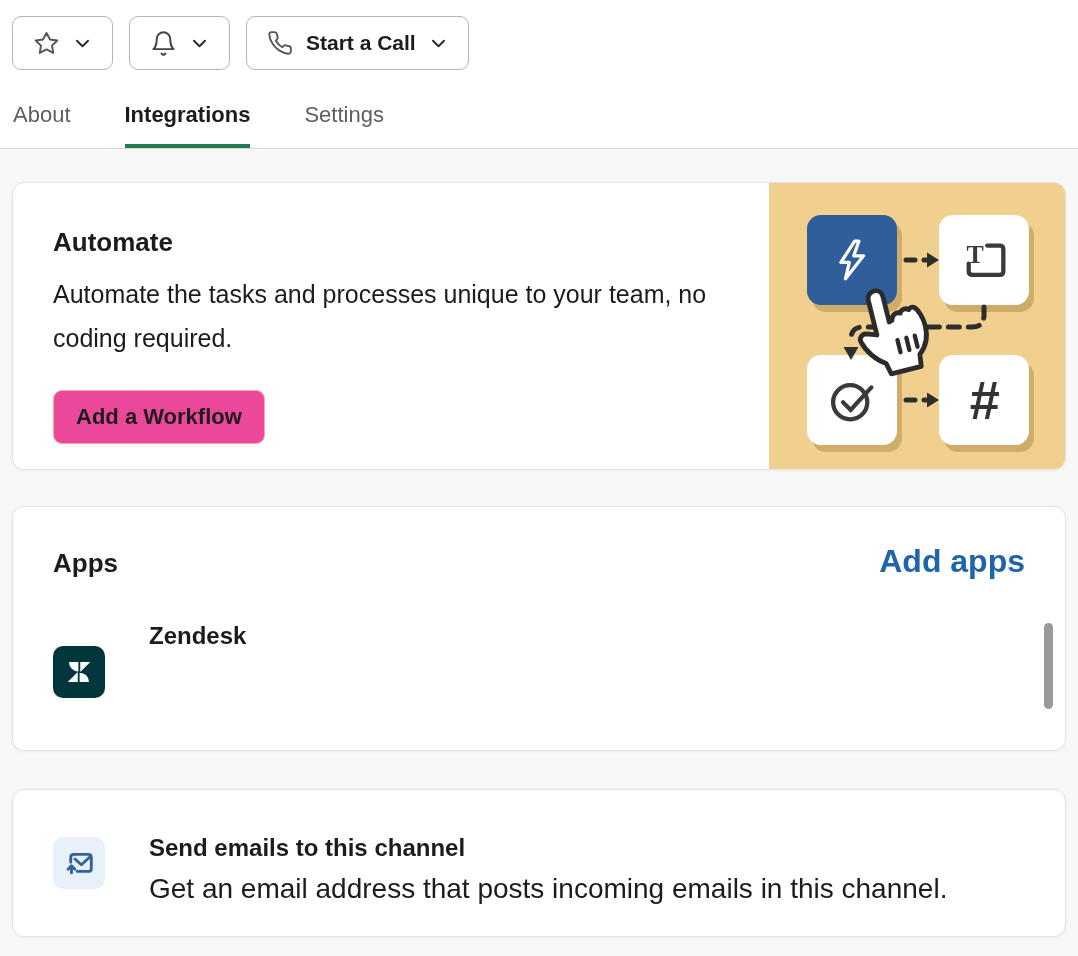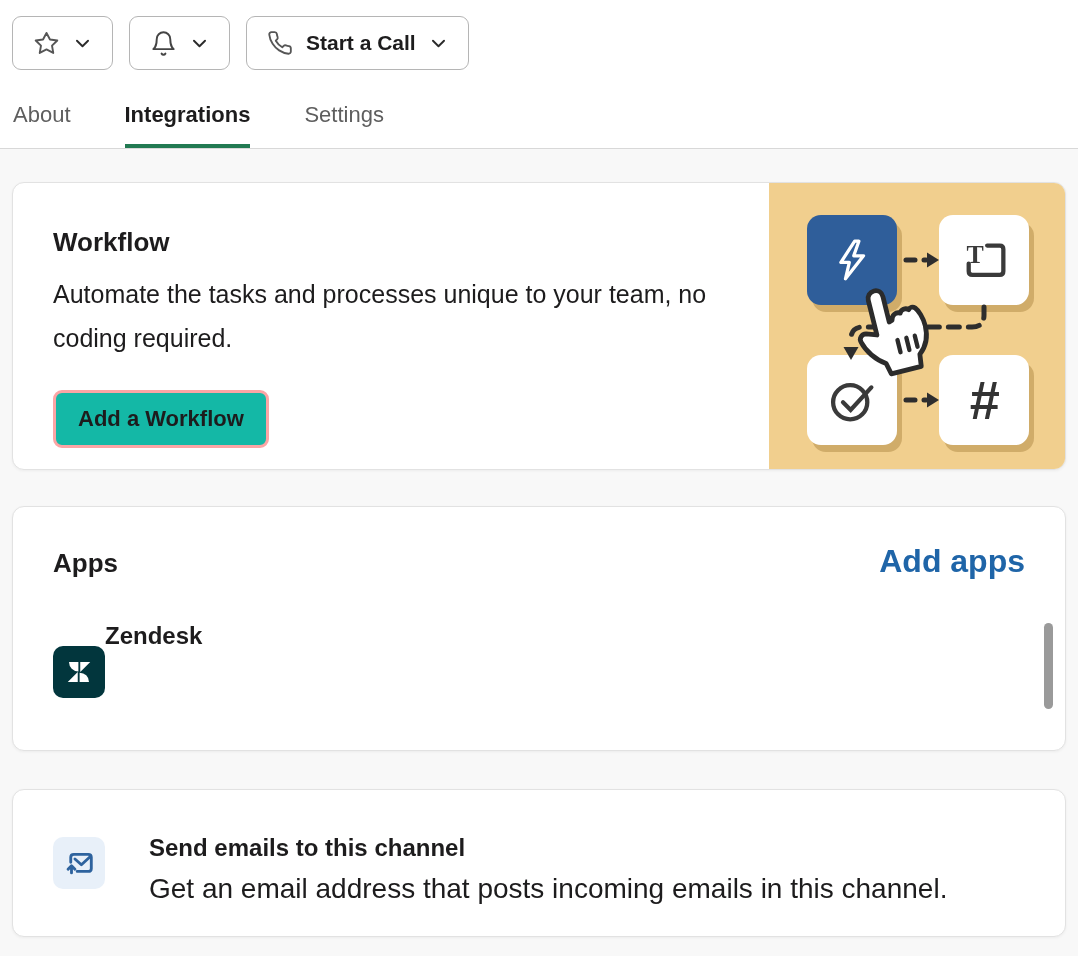--- a/index.html
+++ b/index.html
@@ -37,21 +37,21 @@
     box-shadow:0 1px 3px rgba(0,0,0,0.05);
   }
 
   
   .workflows { height:288px; display:flex; overflow:hidden; }
   .wf-left { flex:1; padding:44px 0 0 40px; }
   .wf-title { font-size:26px; font-weight:700; }
   .wf-desc { margin-top:14px; font-size:25px; line-height:44px; max-width:660px; }
   .wf-btn {
     margin-top:30px; font-family:inherit; font-size:22px; font-weight:700; color:#1d1c1d;
-    padding:13px 22px; border:3px solid #fca5a5; border-radius:9px; background:#14b8a6; cursor:pointer;
+    padding:13px 22px; border:1px solid #fca5a5; border-radius:9px; background:#ec4899; cursor:pointer;
   }
 
   .illustration { width:296px; height:288px; position:relative; background:#f1cf8e; flex:none; }
   .tile {
     position:absolute; width:90px; height:90px; border-radius:14px; background:#fff;
     box-shadow:5px 7px 0 rgba(146,107,38,0.35);
     display:flex; align-items:center; justify-content:center; z-index:1;
   }
   .tile.blue { background:#2f5e9a; }
   .tile-bolt  { left:38px;  top:32px; }
@@ -61,21 +61,21 @@
   .hash-glyph { font-size:54px; font-weight:600; font-style:italic; color:#333; line-height:1; }
   .arrows { position:absolute; left:0; top:0; z-index:2; }
   .hand { position:absolute; left:82px; top:100px; width:80px; transform:rotate(-14deg); z-index:3; }
 
   
   .apps-card { margin-top:36px; height:245px; padding:36px 40px 0; position:relative; overflow:hidden; }
   .apps-header { display:flex; justify-content:space-between; align-items:baseline; }
   .apps-title { font-size:26px; font-weight:700; }
   .apps-add { font-size:32px; font-weight:700; color:#1f65a8; text-decoration:none; cursor:pointer; }
   .apps-list { margin-top:42px; height:98px; overflow:hidden; }
-  .app-row { display:flex; cursor:pointer; }
+  .app-row { display:flex; gap:44px; cursor:pointer; }
   .app-icon {
     width:52px; height:52px; border-radius:10px; background:#02363d; flex:none; margin-top:24px;
     display:flex; align-items:center; justify-content:center;
   }
   .app-name { font-size:24px; font-weight:700; }
   .app-desc { margin-top:4px; font-size:25px; line-height:44px; max-width:840px; }
   .scrollbar { position:absolute; right:12px; top:116px; width:9px; height:86px; background:#9a9a9a; border-radius:5px; cursor:pointer; }
 
   
   .email-card { margin-top:38px; height:148px; padding:44px 40px 0; display:flex; gap:44px; cursor:pointer; }
@@ -144,21 +144,21 @@
     <div class="tab">
       <span>Settings</span>
     </div>
   </div>
 </div>
 
 <div class="main">
 
   <section class="card workflows">
     <div class="wf-left">
-      <h2 class="wf-title">Workflow</h2>
+      <h2 class="wf-title">Automate</h2>
       <p class="wf-desc">Automate the tasks and processes unique to your team, no coding required.</p>
       <button class="wf-btn">Add a Workflow</button>
     </div>
 
     <div class="illustration">
       <div class="tile blue tile-bolt">
         <span>
           <svg width="46" height="46" viewBox="0 0 24 24" fill="none" stroke="#fff" stroke-width="1.7" stroke-linejoin="round">
             <path d="M13.4 2.2 6.2 13.2 h4.4 L8.6 21.8 18 9.8 h-5.1 L15.6 2.2 Z"></path>
           </svg>

